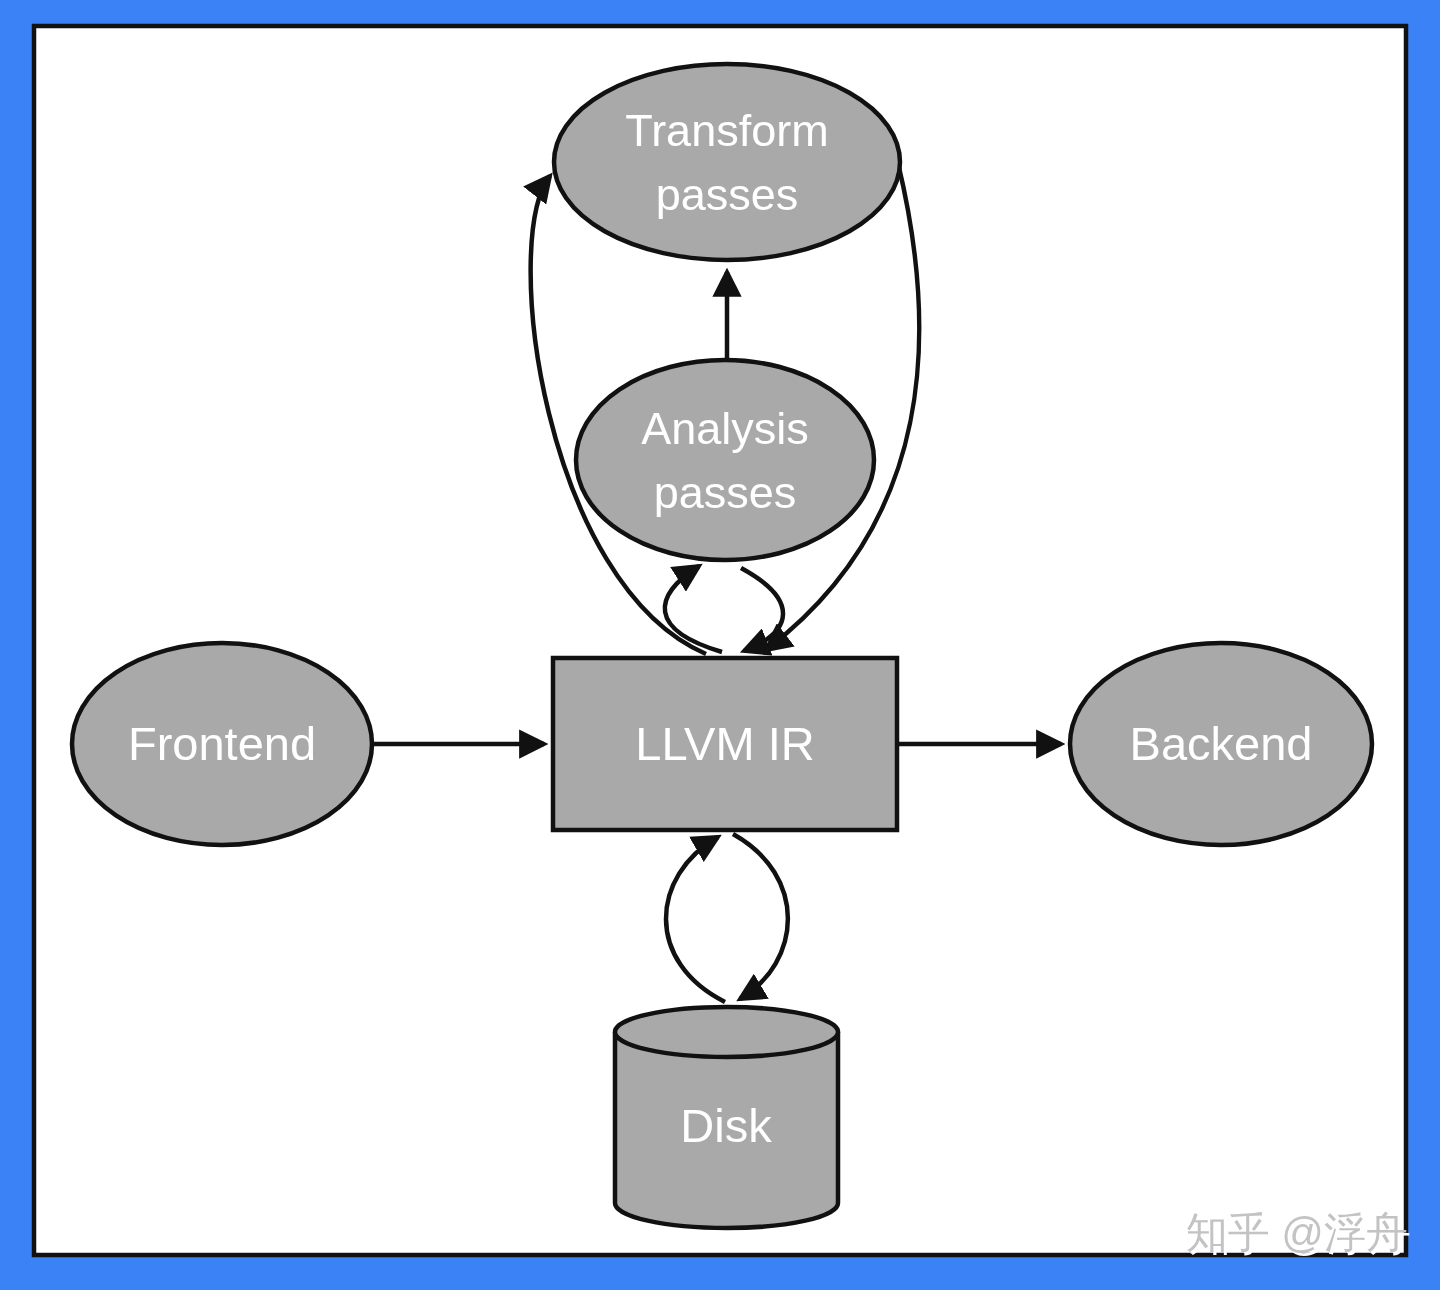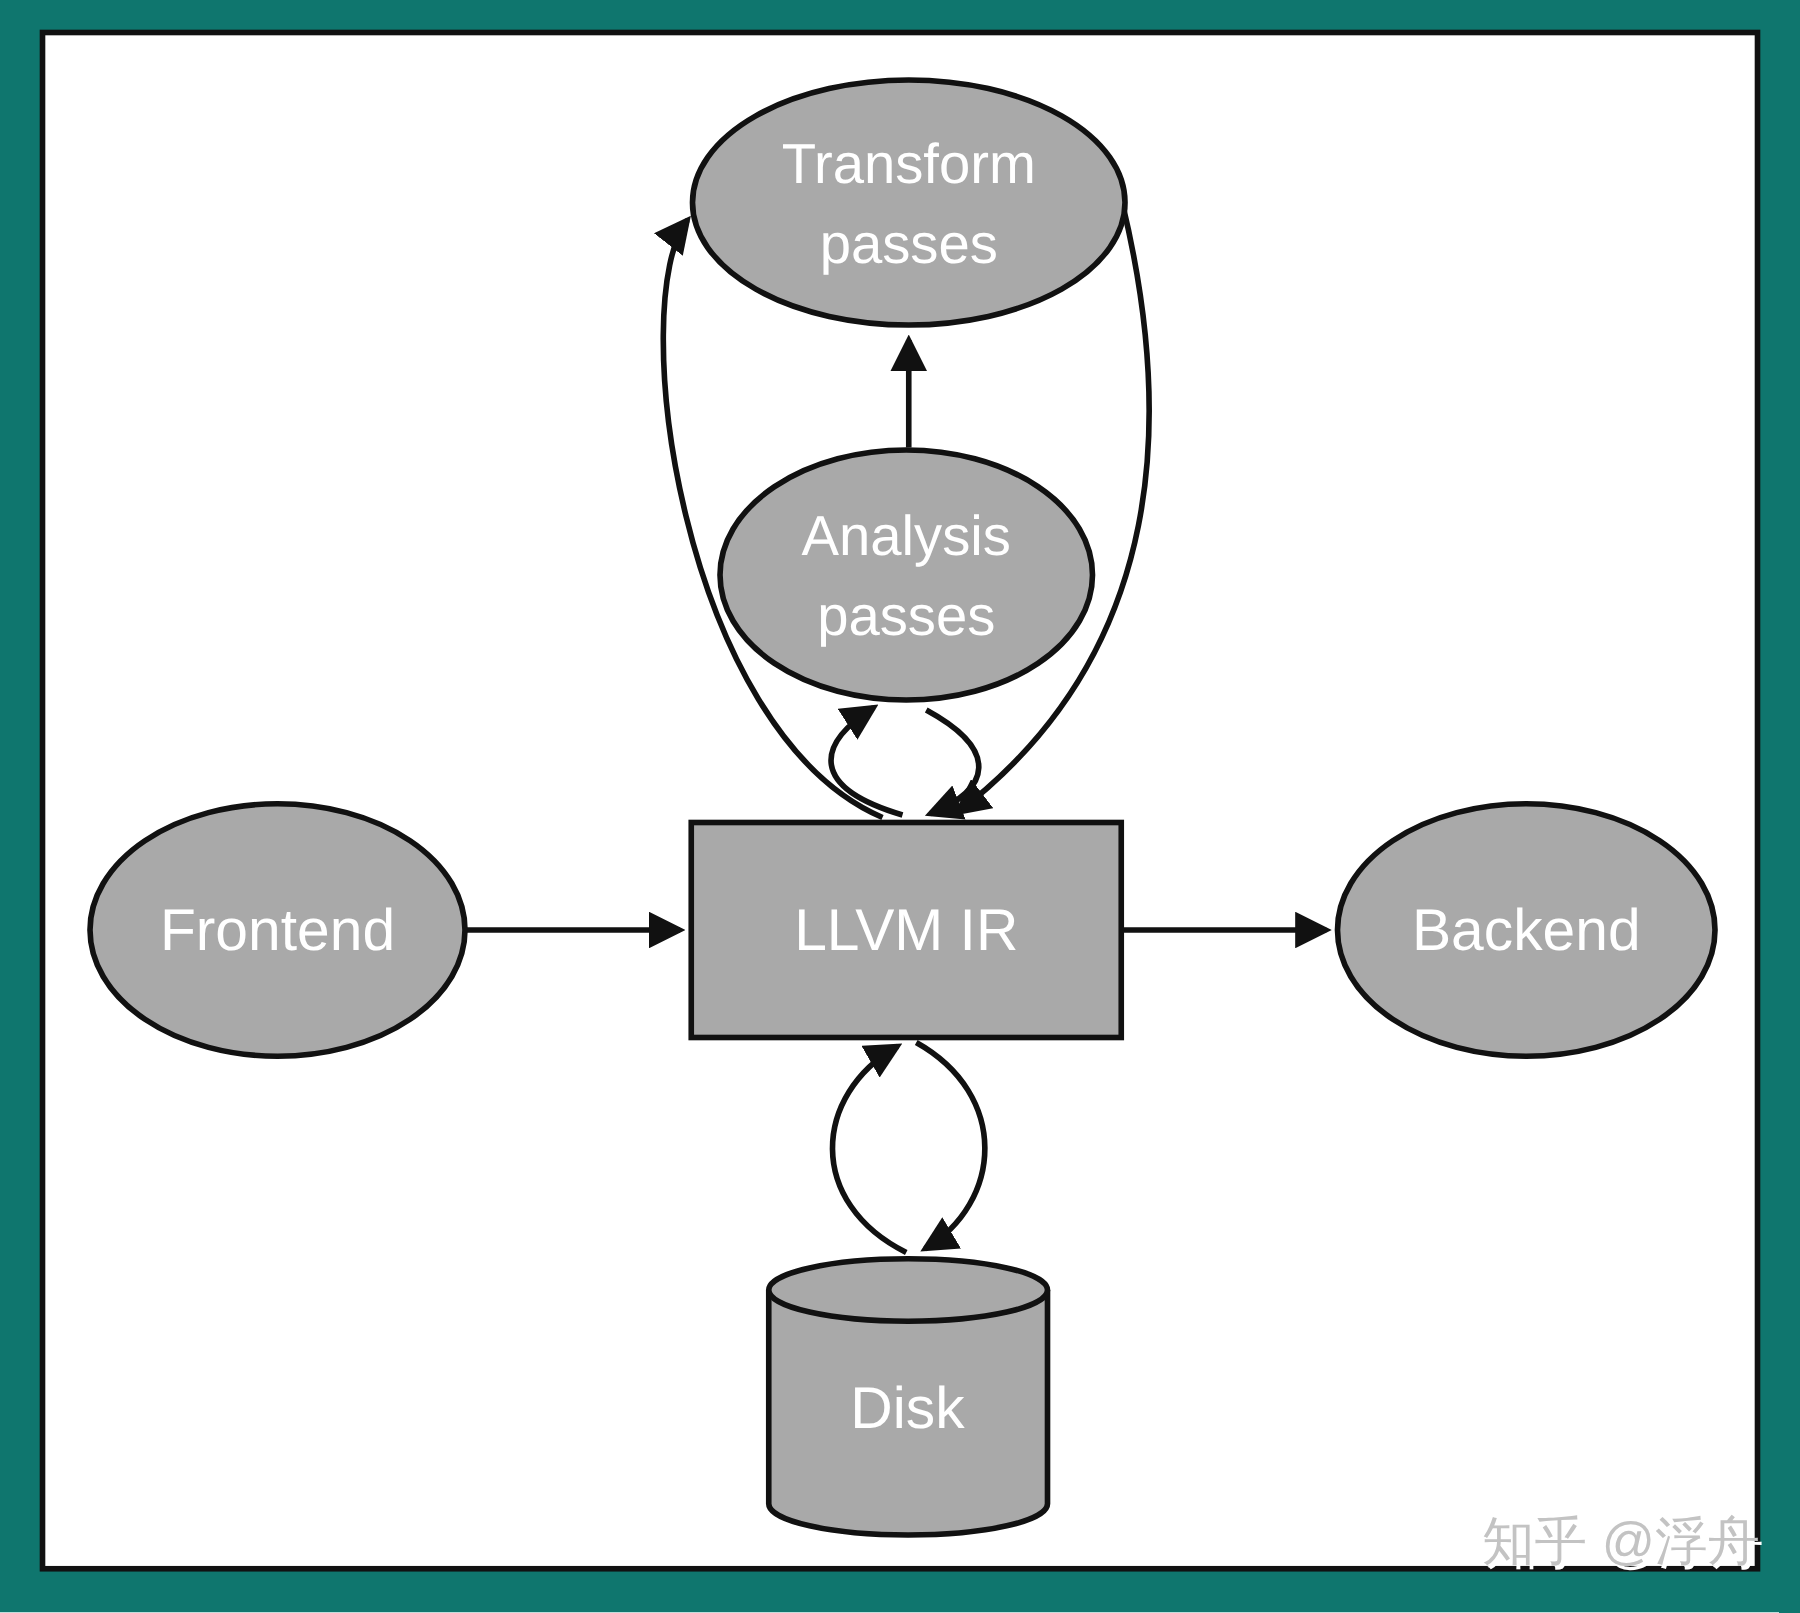--- a/index.html
+++ b/index.html
@@ -5,21 +5,21 @@
   html, body {
     margin: 0;
     padding: 0;
     background: #ffffff;
     font-family: "Liberation Sans", sans-serif;
   }
   .stage {
     position: relative;
     width: 1440px;
     height: 1290px;
-    background: #0f766e;
+    background: #3b82f6;
     overflow: hidden;
   }
   .stage svg {
     position: absolute;
     left: 0;
     top: 0;
     width: 100%;
     height: 100%;
     display: block;
   }

